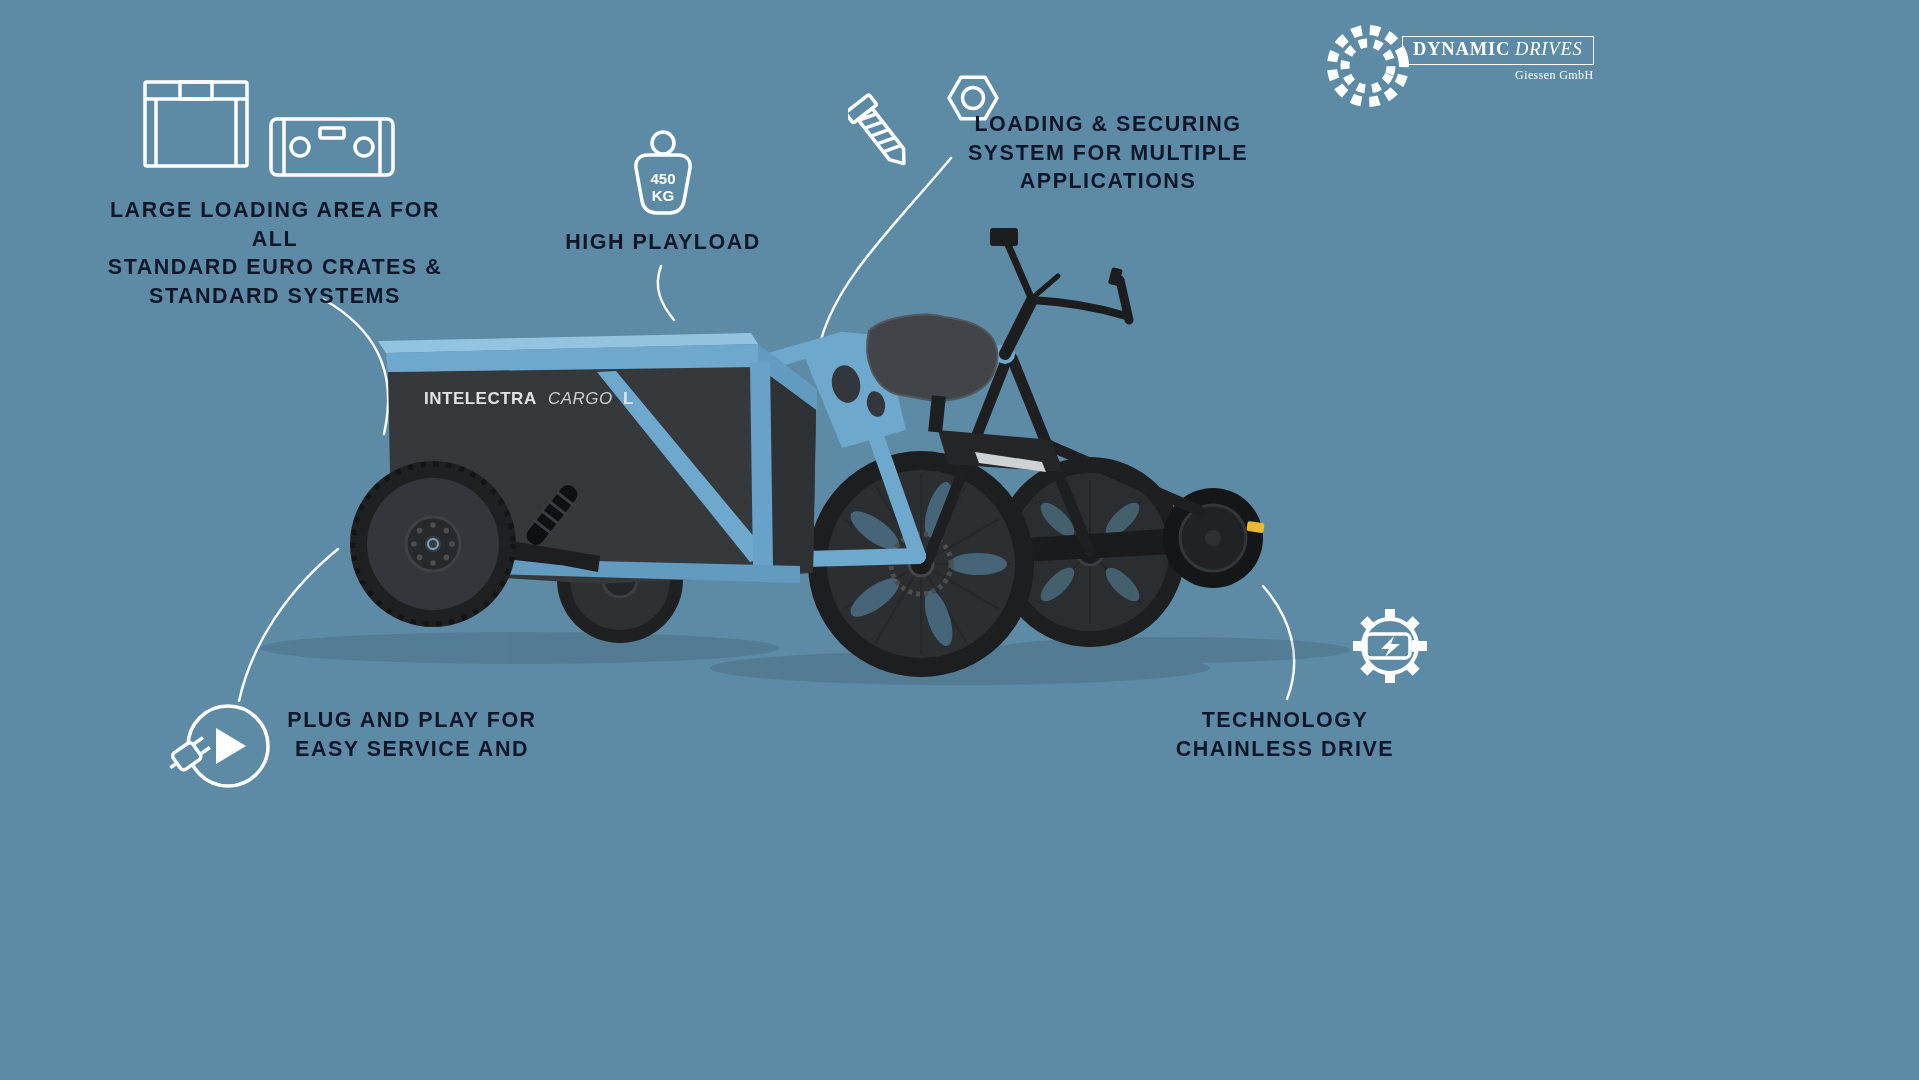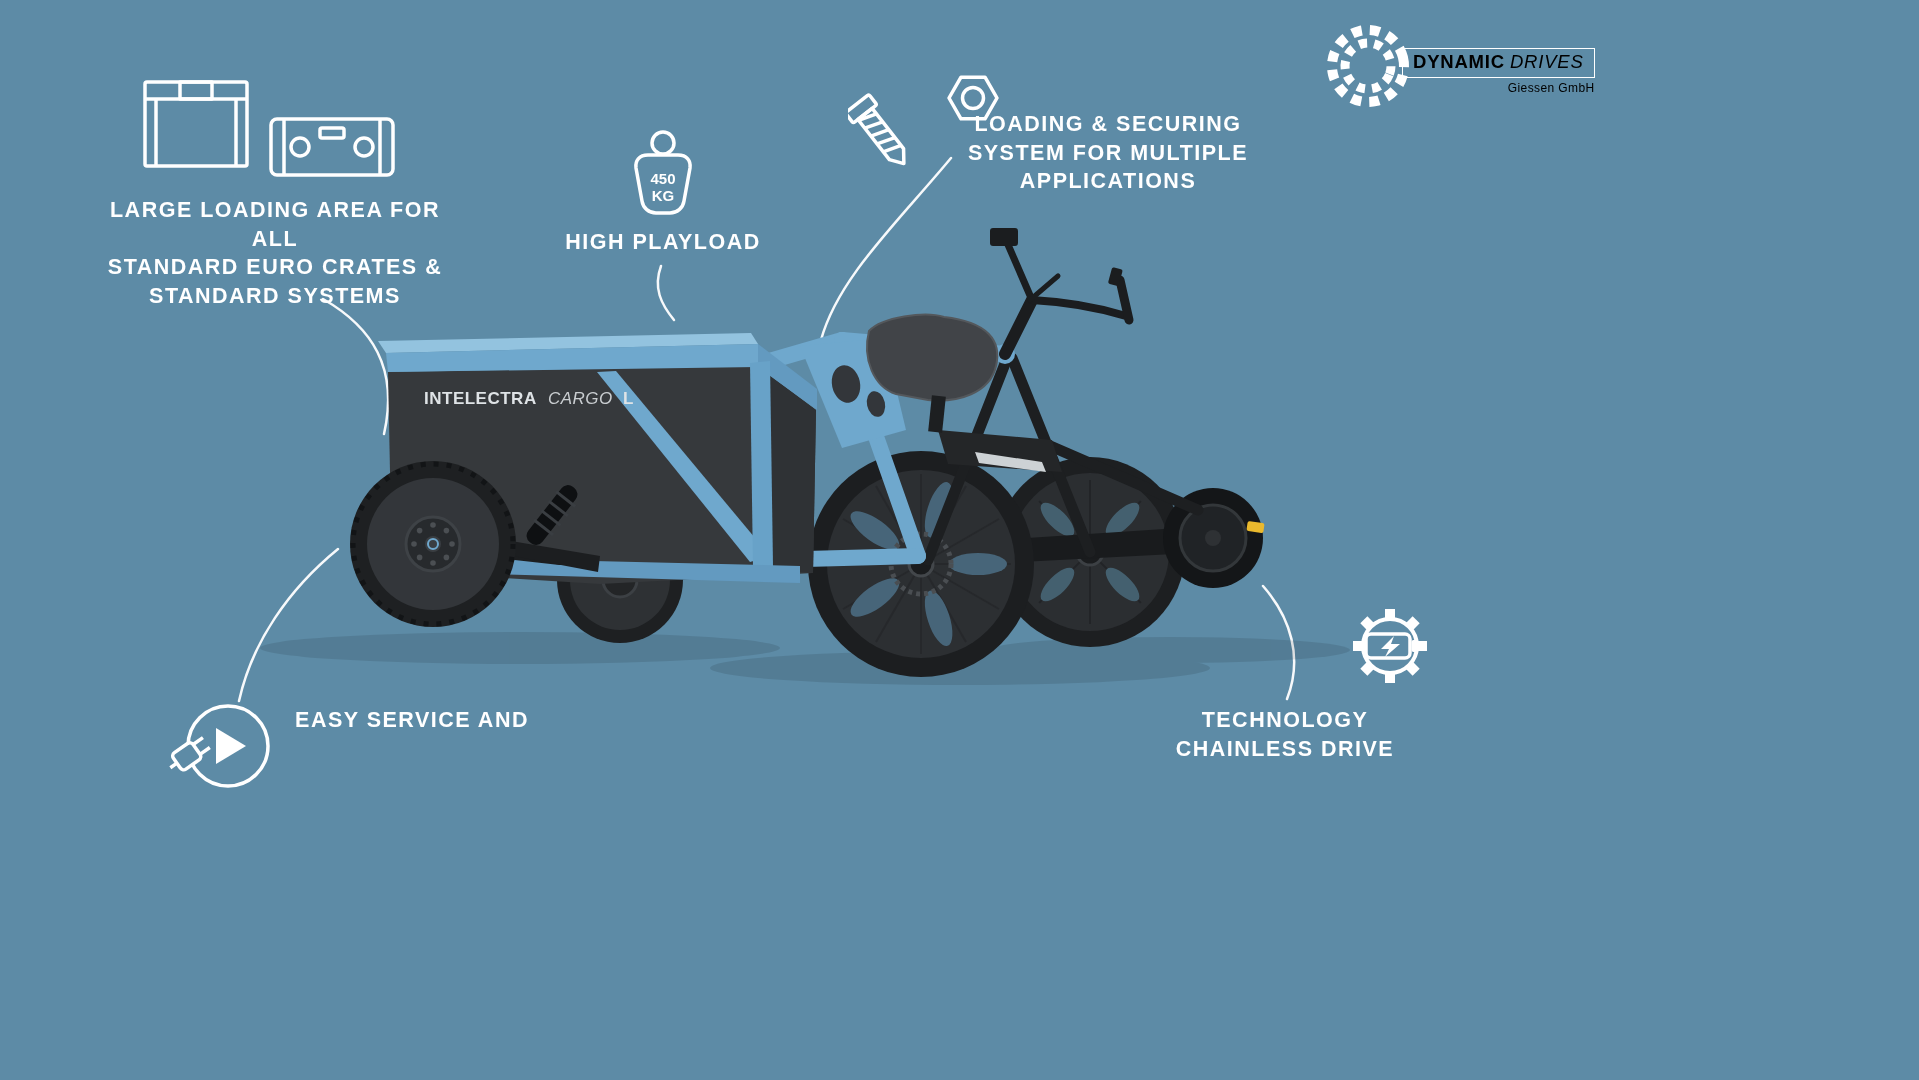--- a/index.html
+++ b/index.html
@@ -5,40 +5,40 @@
   * { box-sizing: border-box; }
   html, body { margin: 0; padding: 0; background: #5d8ba6; }
   .stage {
     position: relative; width: 1919px; height: 1080px;
     background: #5d8ba6; overflow: hidden;
     font-family: "Liberation Sans", "DejaVu Sans", sans-serif;
   }
   .layer { position: absolute; left: 0; top: 0; width: 1919px; height: 1080px; }
   .icon { position: absolute; }
   .callout-label {
-    position: absolute; color: #ffffff; font-weight: 700;
+    position: absolute; color: #0f172a; font-weight: 700;
     font-size: 21.5px; line-height: 1.33; letter-spacing: 1.5px;
     text-align: center;
   }
   .callout-label span { display: block; }
   .lbl-loading  { left: 95px;   top: 196px; width: 360px; }
   .lbl-payload  { left: 537px;  top: 228px; width: 252px; }
   .lbl-securing { left: 928px;  top: 110px; width: 360px; }
   .lbl-service  { left: 262px;  top: 706px; width: 300px; }
   .lbl-drive    { left: 1135px; top: 706px; width: 300px; }
 
   .ic-crate1 { left: 140px;  top: 75px;  }
   .ic-crate2 { left: 268px;  top: 116px; }
   .ic-weight { left: 630px;  top: 128px; }
   .ic-bolt   { left: 848px;  top: 60px;  }
   .ic-plug   { left: 166px;  top: 700px; }
   .ic-gear   { left: 1340px; top: 600px; }
   .ic-logo   { left: 1322px; top: 12px;  }
 
-  .logo-text { position: absolute; left: 1402px; top: 48px; color: #000000; }
+  .logo-text { position: absolute; left: 1402px; top: 36px; color: #ffffff; font-family: Liberation Serif, serif; }
   .logo-box {
     border: 1.5px solid #ffffff; padding: 2px 10px 4px;
     font-size: 18.5px; letter-spacing: .8px; white-space: nowrap;
   }
   .logo-box .b { font-weight: 700; }
   .logo-box .i { font-style: italic; font-weight: 400; margin-left: 5px; }
   .logo-sub { text-align: right; font-size: 12px; margin-top: 3px; letter-spacing: .4px; }
 </style>
 </head>
 <body>
@@ -294,20 +294,21 @@
     <span>HIGH PLAYLOAD</span>
   </div>
 
   <div class="callout-label lbl-securing">
     <span>LOADING &amp; SECURING</span>
     <span>SYSTEM FOR MULTIPLE</span>
     <span>APPLICATIONS</span>
   </div>
 
   <div class="callout-label lbl-service">
+    <span>PLUG AND PLAY FOR</span>
     <span>EASY SERVICE AND</span>
   </div>
 
   <div class="callout-label lbl-drive">
     <span>TECHNOLOGY</span>
     <span>CHAINLESS DRIVE</span>
   </div>
 
 </div>
 

